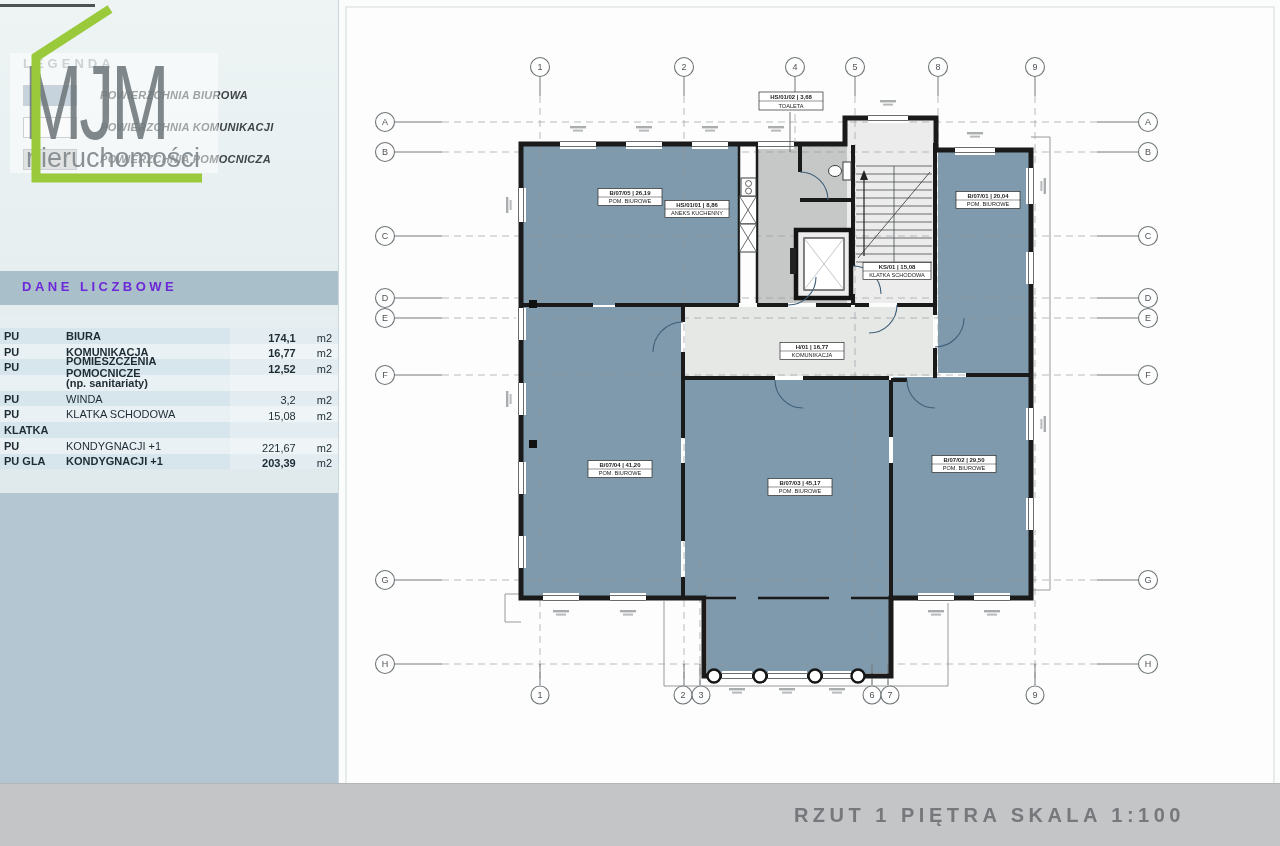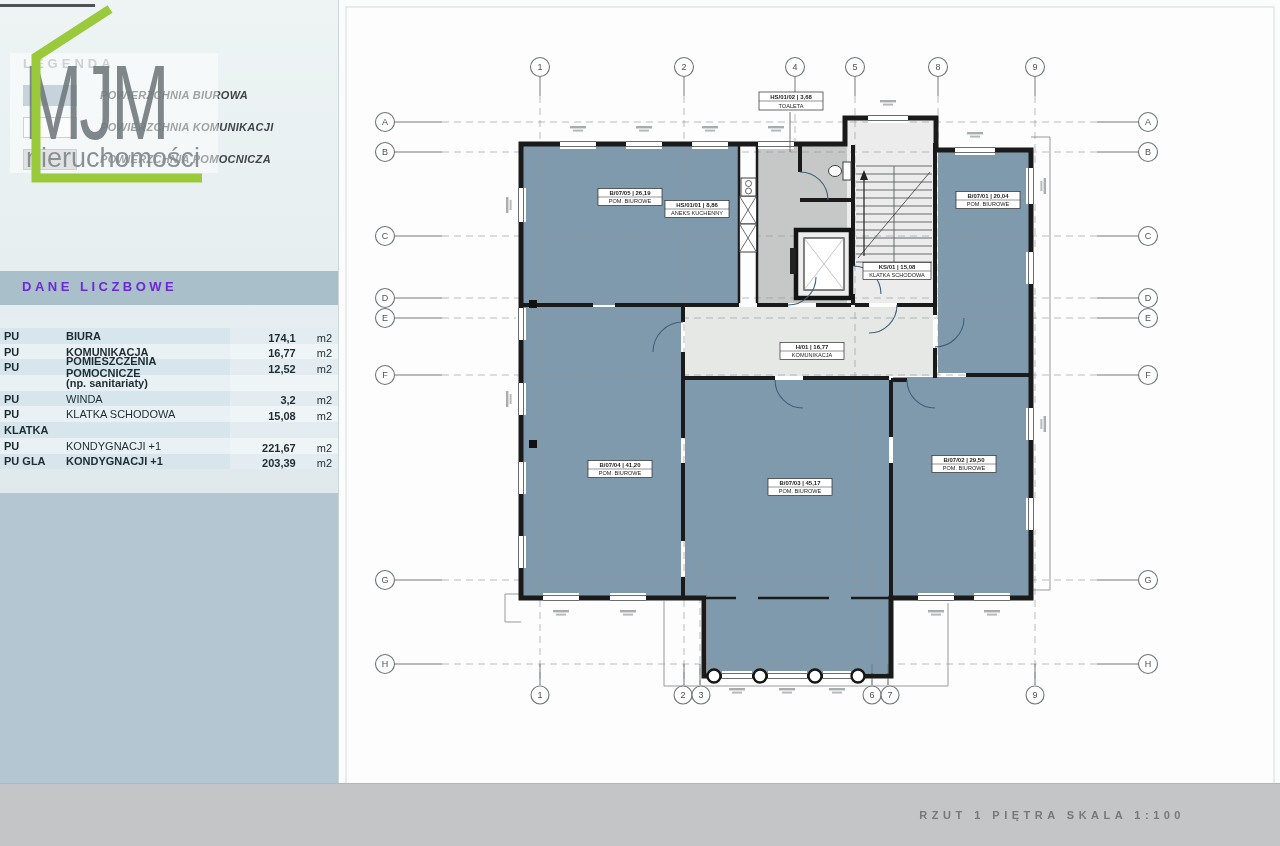--- a/index.html
+++ b/index.html
@@ -49,28 +49,28 @@
   .tr.sp{height:13px;background:#e6eef1;}
   .tr.blue{background:#d7e5ec;}
   .tr.lt{background:#e9f1f4;}
   .c1{width:66px;padding-left:4px;font-weight:bold;box-sizing:border-box;}
   .c2{flex:1;}
   .c2.b{font-weight:bold;}
   .val{width:108px;height:100%;display:flex;align-items:flex-end;justify-content:flex-end;
        padding-right:6px;box-sizing:border-box;background:rgba(255,255,255,.28);}
   .val b{font-weight:bold;}
   .val span{font-weight:normal;margin-left:21px;}
-  .val.reg b{font-weight:bold;}
+  .val.reg b{font-weight:normal;}
   #sb-block{position:absolute;left:0;top:493px;width:338px;height:290px;background:#b4c6d2;}
 
   
   #footer{position:absolute;left:0;top:783px;width:1280px;height:63px;background:#c3c5c7;
           border-top:1px solid #b3b5b7;z-index:6;display:flex;align-items:center;
           justify-content:flex-end;padding-right:95px;box-sizing:border-box;}
-  #footer span{font-size:11px;font-weight:bold;letter-spacing:4.5px;color:#76787b;}
+  #footer span{font-size:20px;font-weight:bold;letter-spacing:4.5px;color:#76787b;}
 </style>
 </head>
 <body>
 
 <div id="stage">
 
 <svg id="plan" width="1280" height="846" viewBox="0 0 1280 846">
   <defs>
     <g id="dimt">
       <rect x="-8" y="0" width="16" height="2.4" fill="#a9adae"></rect>

